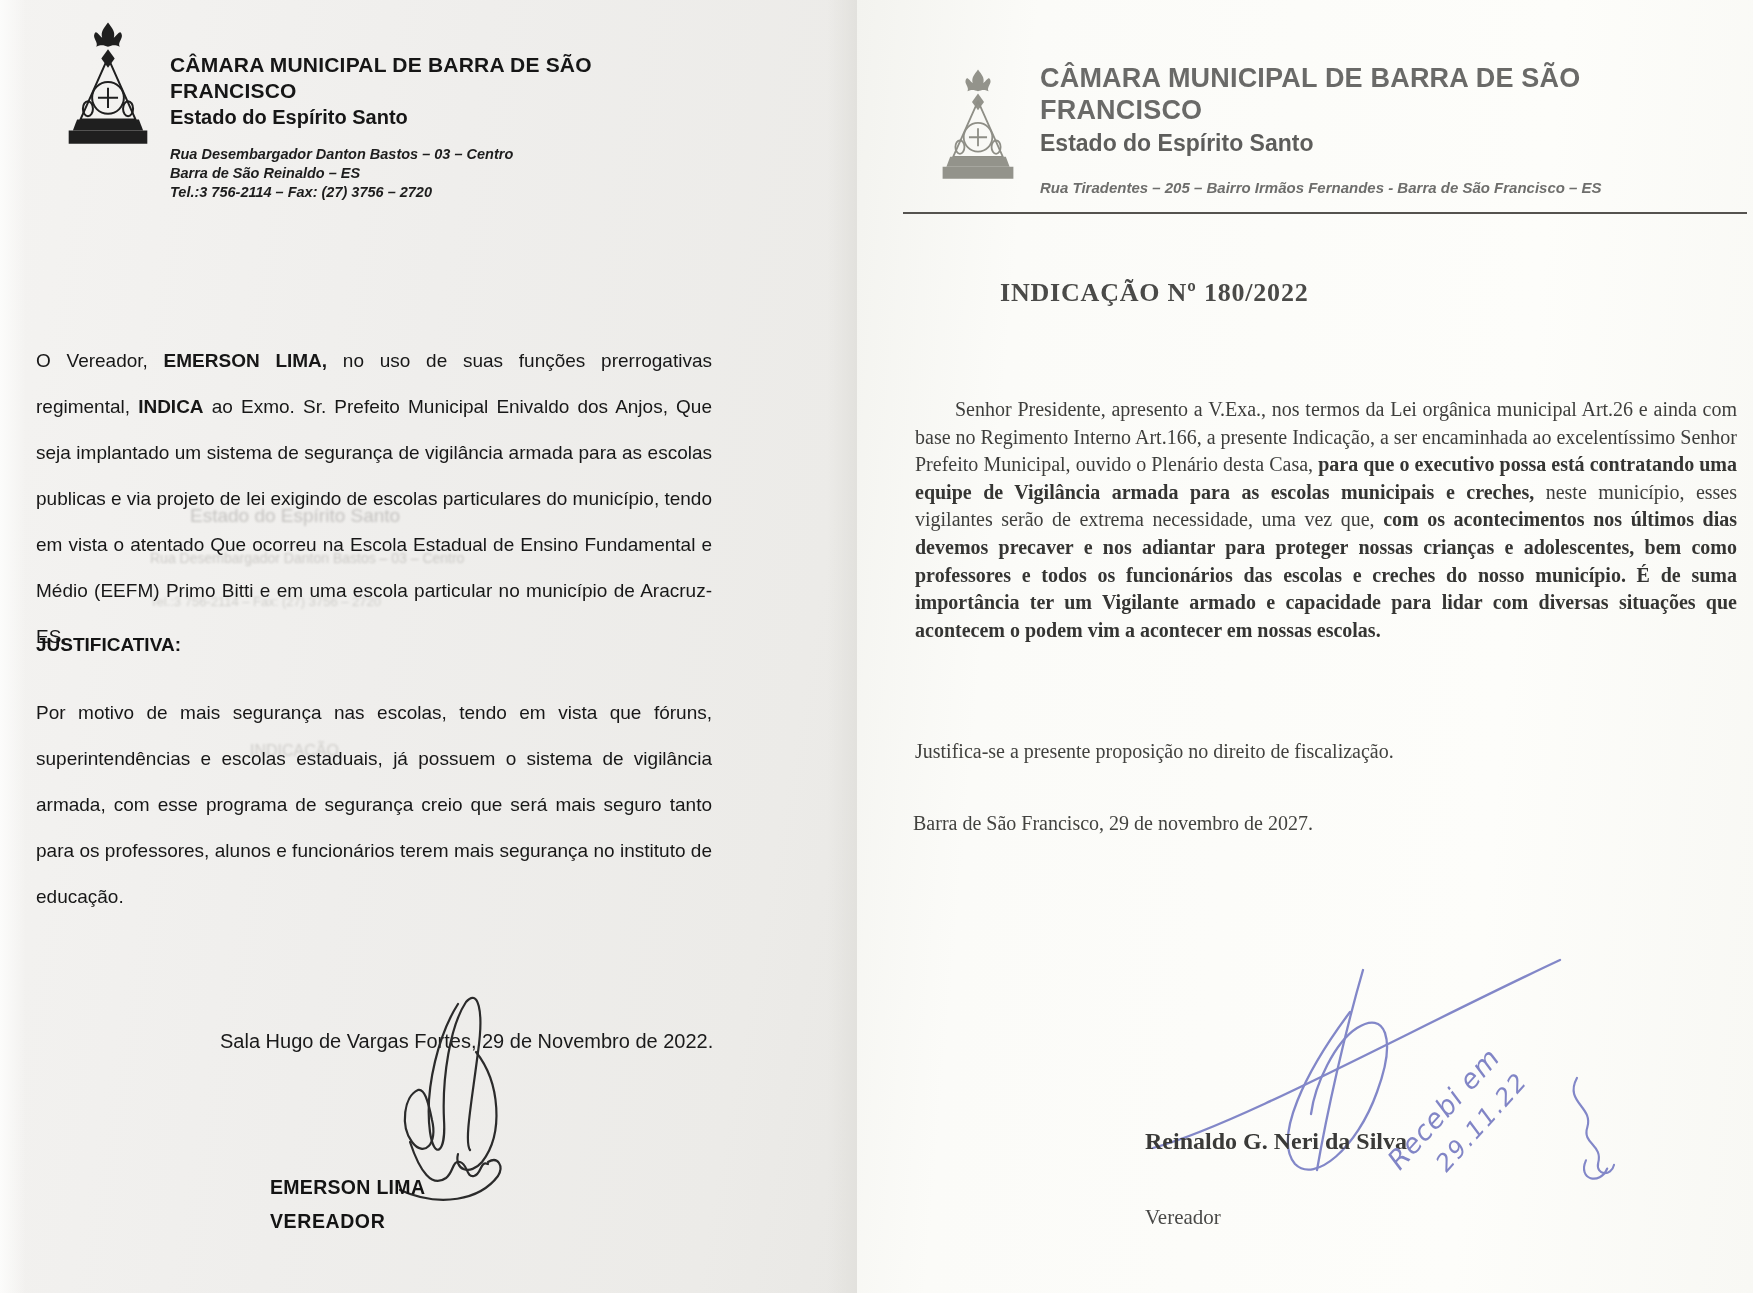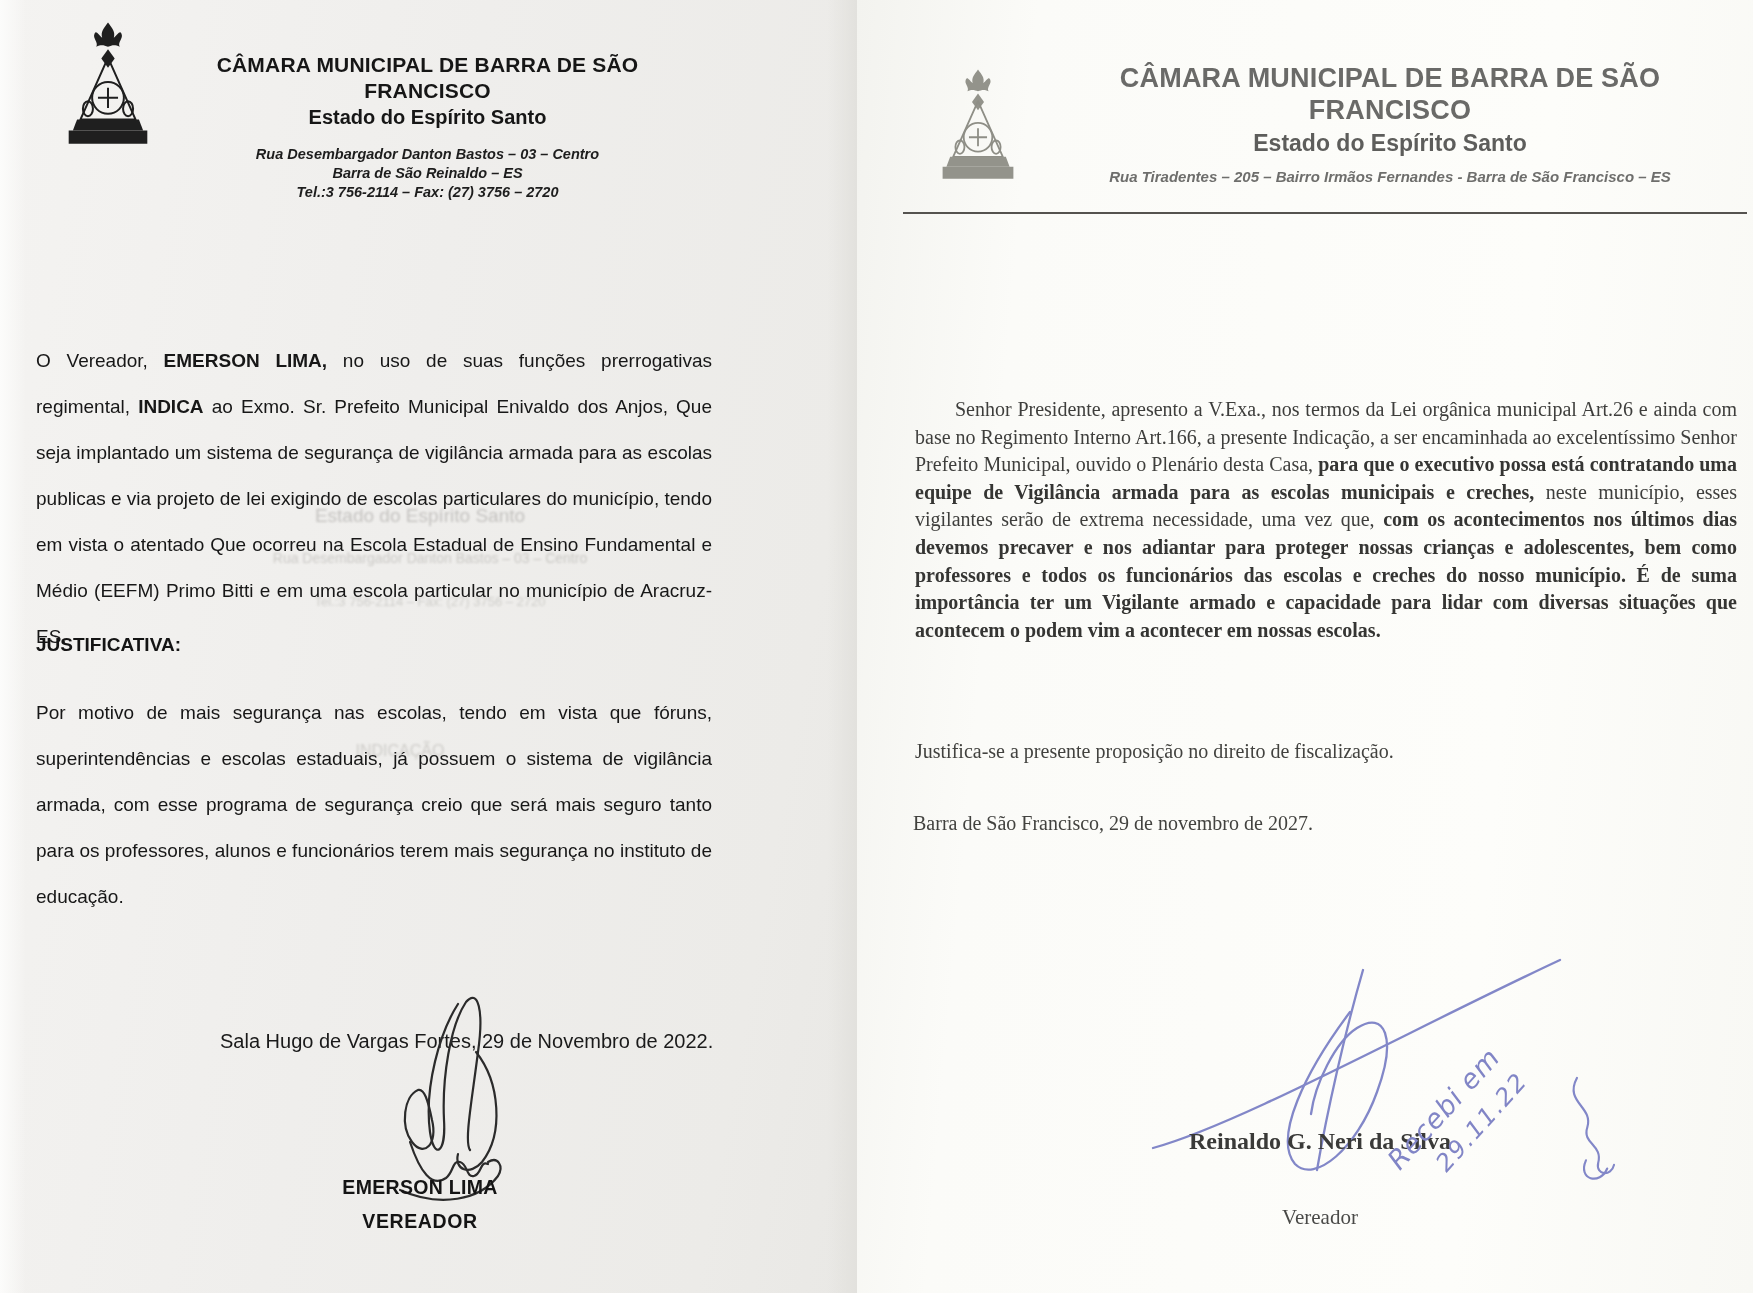--- a/index.html
+++ b/index.html
@@ -21,21 +21,21 @@
     background:linear-gradient(90deg,rgba(226,225,221,0),#e2e1dd);
   }
   .page-r{
     position:absolute;left:857px;top:0;width:896px;height:1293px;
     background:linear-gradient(95deg,#f3f3ef 0%,#fbfbf8 18%,#fdfdfa 70%,#f8f8f4 100%);
   }
   
   .abs{position:absolute;}
   .sans{font-family:"Liberation Sans","DejaVu Sans",sans-serif;}
   .serif{font-family:"Liberation Serif","DejaVu Serif",serif;}
-  .ctr{text-align:center;}
+  .ctr{}
   
   .l-header{left:170px;top:52px;width:515px;color:#161616;}
   .l-org{font-size:21px;font-weight:700;line-height:26px;letter-spacing:.2px;}
   .l-state{font-size:20px;font-weight:700;line-height:26px;}
   .l-addr{margin-top:15px;font-size:14.5px;font-weight:700;font-style:italic;line-height:19px;color:#1d1d1d;}
   .l-title{left:60px;top:306px;width:660px;font-size:18px;font-weight:700;color:#141414;letter-spacing:.4px;}
   .l-body{left:36px;top:338px;width:676px;font-size:19px;line-height:46px;text-align:justify;color:#171717;}
   .l-just-label{left:36px;top:634px;font-size:19px;font-weight:700;color:#141414;}
   .l-just{left:36px;top:690px;width:676px;font-size:19px;line-height:46px;text-align:justify;color:#171717;}
   .l-date{left:220px;top:1030px;font-size:20px;color:#1a1a1a;}
@@ -43,21 +43,21 @@
   .l-role{left:270px;top:1210px;width:300px;font-size:19.5px;font-weight:700;color:#141414;letter-spacing:.6px;}
   .ghost{color:rgba(105,104,98,.32);filter:blur(1px);}
   .g1{left:190px;top:505px;width:460px;font-size:19px;}
   .g2{left:150px;top:550px;width:560px;font-size:14px;color:rgba(110,108,100,.28);}
   .g3{left:150px;top:594px;width:560px;font-size:13px;color:rgba(110,108,100,.24);}
   .g4{left:250px;top:742px;width:300px;font-size:16px;color:rgba(110,108,100,.25);}
   
   .r-header{left:1040px;top:62px;width:700px;}
   .r-org{font-size:27px;font-weight:700;line-height:32px;color:#6a6a68;letter-spacing:.2px;}
   .r-state{font-size:23px;font-weight:700;line-height:30px;color:#5d5d5b;margin-top:2px;}
-  .r-addr{font-size:15px;font-weight:700;font-style:italic;color:#6e6e6c;margin-top:10px;}
+  .r-addr{font-size:15px;font-weight:700;font-style:italic;color:#6e6e6c;margin-top:21px;}
   .r-rule{left:903px;top:212px;width:844px;height:2px;background:#55534f;}
   .r-title{left:1000px;top:278px;width:640px;font-size:26px;font-weight:700;color:#4a4a48;letter-spacing:.8px;}
   .r-para{left:915px;top:396px;width:822px;font-size:20px;line-height:27.6px;text-align:justify;text-indent:40px;color:#3e3e3c;}
   .r-para b{color:#353533;}
   .r-justif{left:915px;top:708px;font-size:20px;color:#42423f;margin-top:32px;}
   .r-date{left:913px;top:812px;font-size:20px;color:#42423f;}
   .r-name{left:1145px;top:1128px;width:350px;font-size:24px;font-weight:700;color:#3a3a38;}
   .r-role{left:1145px;top:1205px;width:350px;font-size:21px;color:#4a4a48;}
   
   .r-note{
@@ -145,20 +145,21 @@
   </svg>
 
   <div class="abs sans ctr r-header">
     <div class="r-org">CÂMARA MUNICIPAL DE BARRA DE SÃO FRANCISCO</div>
     <div class="r-state">Estado do Espírito Santo</div>
     <div class="r-addr">Rua Tiradentes – 205  – Bairro Irmãos Fernandes - Barra de São Francisco – ES</div>
   </div>
 
   <div class="abs r-rule"></div>
 
+  <div class="abs serif ctr r-title">INDICAÇÃO Nº 180/2022</div>
 
   <div class="abs serif r-para"><span>Senhor Presidente, apresento a V.Exa., nos termos da Lei orgânica municipal Art.26 e ainda com base no Regimento Interno Art.166, a presente Indicação, a ser encaminhada ao excelentíssimo Senhor Prefeito Municipal, ouvido o Plenário desta Casa, </span><b>para que o executivo possa está contratando uma equipe de Vigilância armada para as escolas municipais e creches,</b><span> neste município, esses vigilantes serão de extrema necessidade, uma vez que, </span><b>com os acontecimentos nos últimos dias devemos precaver e nos adiantar para proteger nossas crianças e adolescentes, bem como professores e todos os funcionários das escolas e creches do nosso município. É de suma importância ter um Vigilante armado e capacidade para lidar com diversas situações que acontecem o podem vim a acontecer em nossas escolas.</b></div>
 
   <div class="abs serif r-justif">Justifica-se a presente proposição no direito de fiscalização.</div>
 
   <div class="abs serif r-date">Barra de São Francisco, 29 de novembro de 2027.</div>
 
   <svg class="abs" style="left:1145px;top:952px;" width="420" height="240" viewBox="0 0 420 240">
     <path class="ink-blue" d="M8,196 C95,172 265,78 415,8"></path>
     <path class="ink-blue" d="M205,60 C160,120 128,186 150,212 C170,232 212,196 232,140 C252,86 240,58 212,76 C190,90 170,132 166,162"></path>

